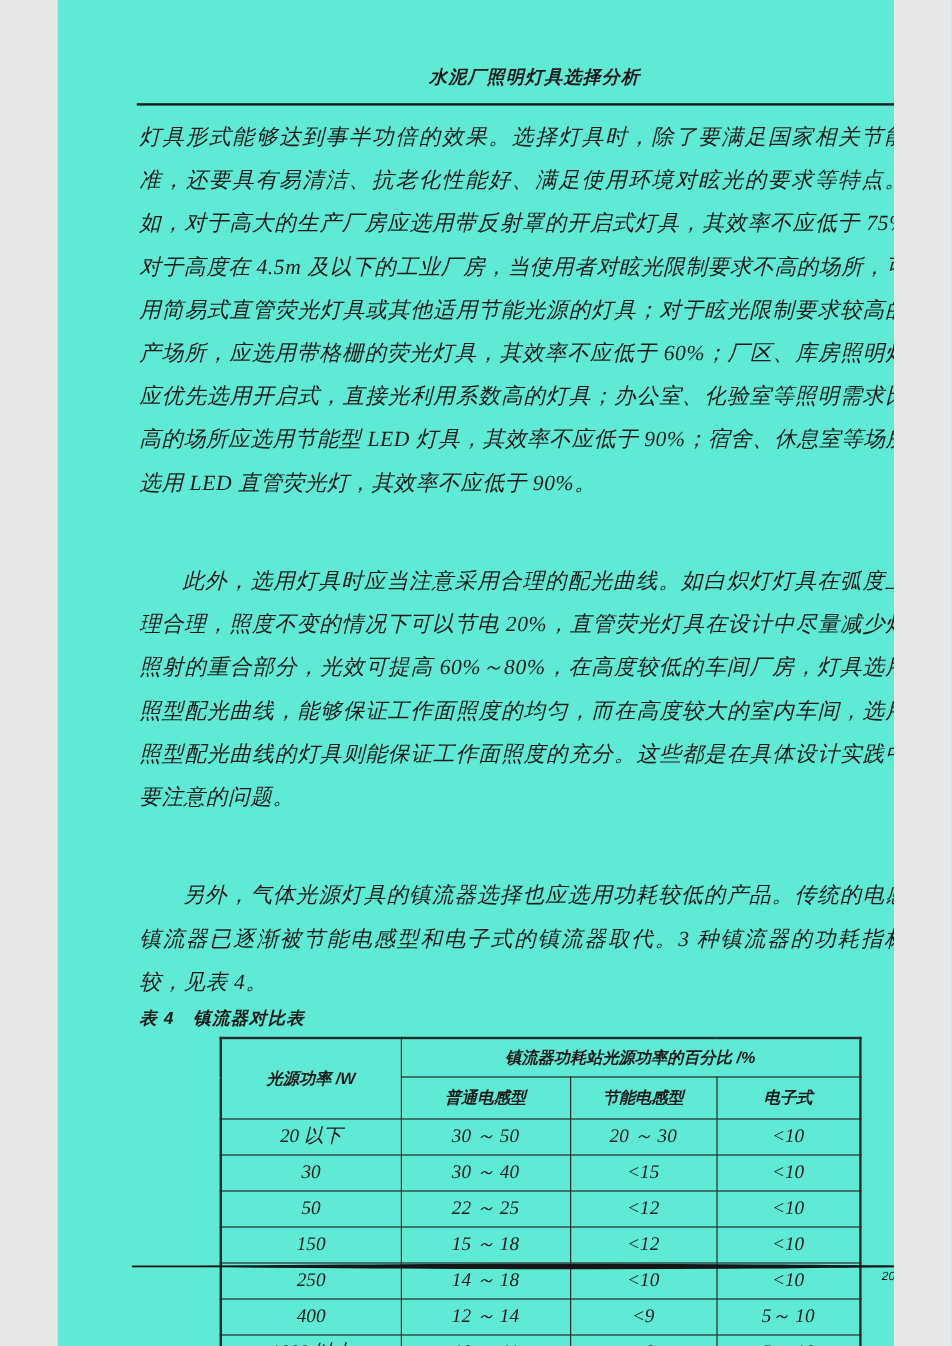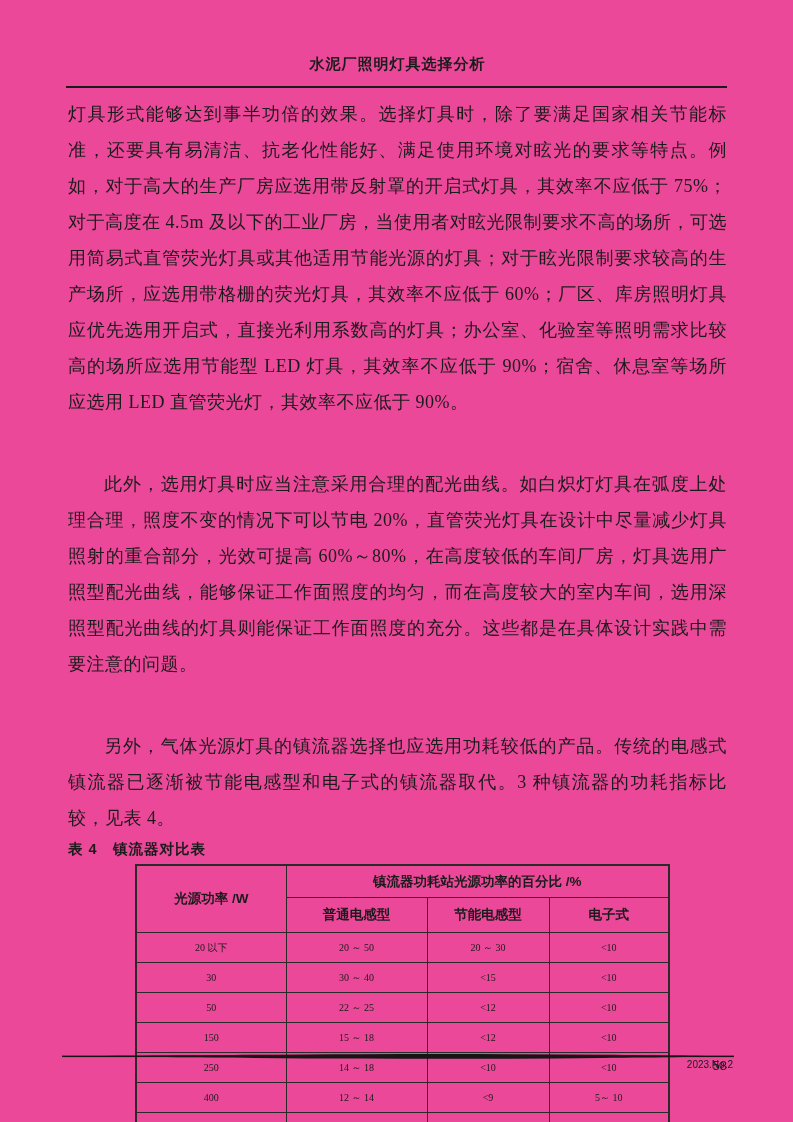--- a/index.html
+++ b/index.html
@@ -1,23 +1,24 @@
 <!DOCTYPE html>
 <html><head>
 <meta charset="utf-8">
 <style>
   html,body{margin:0;padding:0;background:#e8e8e8;}
   .page{
     position:relative;
-    width:793px;height:1122px;
+    width:697px;height:1122px;
     margin:0 auto;
-    background:#ec4899;
+    background:#5eead4;
     font-family:"Liberation Serif","DejaVu Serif",serif;
     color:#1b1b1b;
     overflow:hidden;
+    font-style:italic;
   }
   .running-head{
     position:absolute;top:55px;left:68px;width:659px;
     text-align:center;
     font-size:15px;font-weight:bold;letter-spacing:1px;
   }
   .header-rule{
     position:absolute;top:86px;left:66px;width:661px;height:2px;
     background:#1b1b1b;
   }
@@ -53,21 +54,21 @@
     padding:4px 2px;
     overflow:hidden;
   }
   table.ballast th{
     font-family:"Liberation Sans","DejaVu Sans",sans-serif;
     font-size:13.5px;font-weight:bold;
   }
   table.ballast thead tr.group-row th{height:23px;}
   table.ballast thead tr.sub-row th{height:26px;}
   table.ballast td{
-    font-size:10px;
+    font-size:16px;
     height:21px;
     font-family:"Liberation Serif","DejaVu Serif",serif;
   }
   p.closing{margin-top:9px;}
   .footer-rule{
     position:absolute;top:1047px;left:62px;width:672px;height:9px;
   }
   .footer-row{
     position:absolute;top:1058px;left:68px;width:659px;
     font-family:"Liberation Sans","DejaVu Sans",sans-serif;
@@ -111,21 +112,21 @@
         </tr>
         <tr class="sub-row">
           <th>普通电感型</th>
           <th>节能电感型</th>
           <th>电子式</th>
         </tr>
       </thead>
       <tbody>
         <tr>
           <td>20 以下</td>
-          <td>20 ～ 50</td>
+          <td>30 ～ 50</td>
           <td>20 ～ 30</td>
           <td>&lt;10</td>
         </tr>
         <tr>
           <td>30</td>
           <td>30 ～ 40</td>
           <td>&lt;15</td>
           <td>&lt;10</td>
         </tr>
         <tr>

